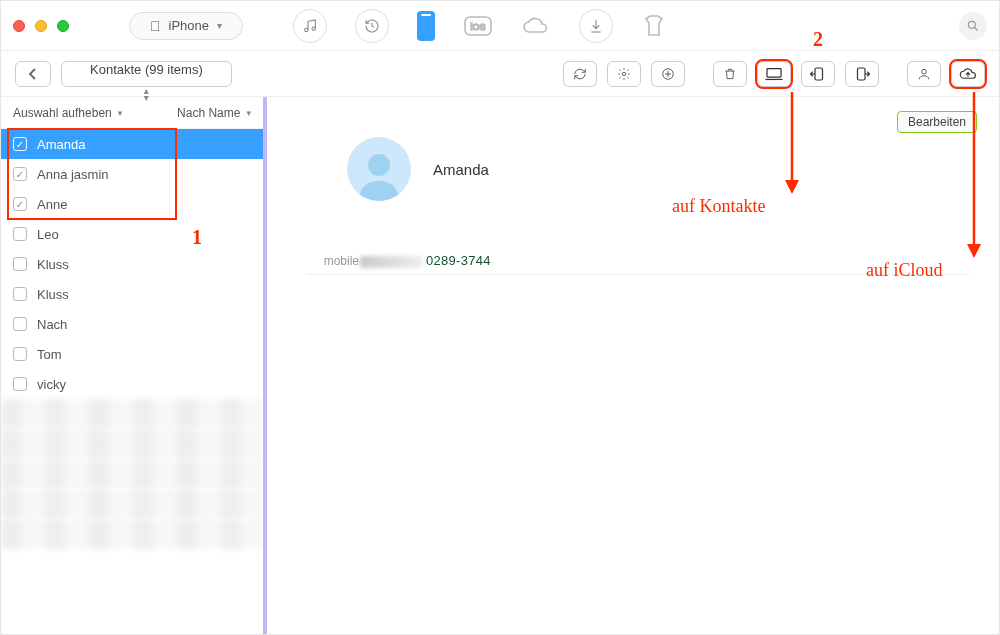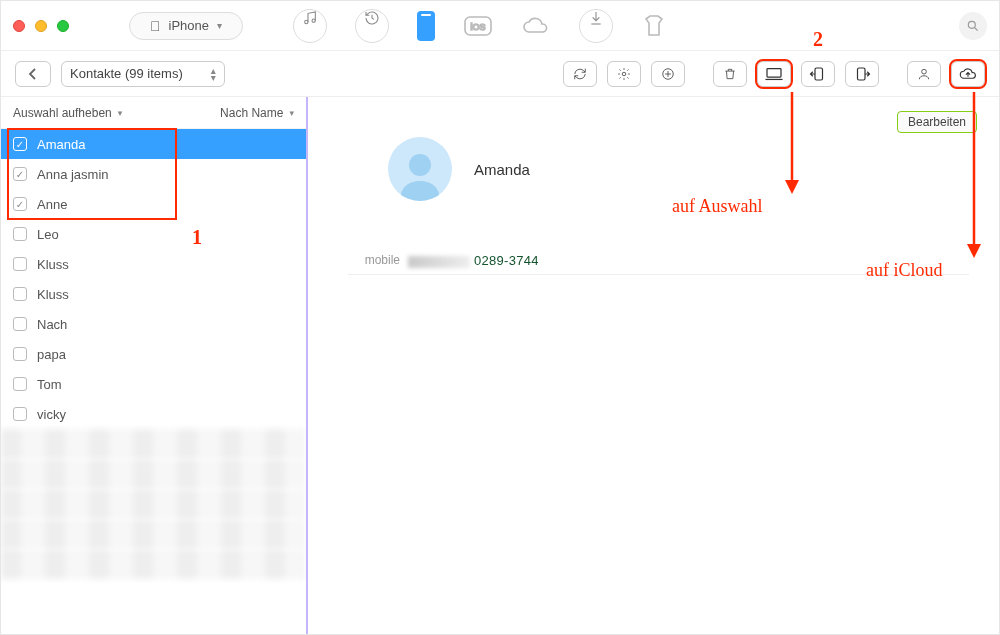--- a/index.html
+++ b/index.html
@@ -37,21 +37,21 @@
     align-items:center;
     gap:8px;
     color:#555;
     background:#fafafa;
     cursor:pointer;
   }
   .device-pill .apple { font-size:14px; }
   .tb-icons { display:flex; align-items:center; gap:28px; margin-left:40px; }
   .tb-icon {
     width:34px; height:34px; border:1px solid #ddd; border-radius:50%;
-    display:flex; justify-content:center; color:#14532d;
+    display:flex; align-items:center; justify-content:center; color:#14532d;
     cursor:pointer;
   }
   .tb-icon.plain { border:none; width:auto; height:auto; border-radius:0; }
   .phone-ico { width:18px; height:30px; border-radius:4px; background:#35a0ff;
     display:flex; align-items:flex-start; justify-content:center; }
   .phone-ico::after{content:""; width:10px; height:2px; background:#fff; border-radius:2px; margin-top:3px;}
   .titlebar .spacer { flex:1; }
   .search-circle{
     width:28px; height:28px; border-radius:50%; background:#f2f2f2;
     display:flex; align-items:center; justify-content:center; color:#999;
@@ -67,37 +67,37 @@
     gap: 10px;
     border-bottom: 1px solid #eee;
   }
   .back-btn {
     width:36px; height:26px; border:1px solid #ccc; border-radius:6px;
     display:flex; align-items:center; justify-content:center; cursor:pointer;
     color:#666;
   }
   .crumb-pill {
     height:26px; border:1px solid #ccc; border-radius:6px;
-    padding:0 8px; display:flex; align-items:center; gap:28px; cursor:pointer;
+    padding:0 28px; display:flex; align-items:center; gap:10px; cursor:pointer;flex-direction:column;
   }
   .crumb-pill .updown{ font-size:10px; color:#888; line-height:7px; display:flex; flex-direction:column;}
   .toolbar2 .spacer{flex:1;}
   .act-btn{
     height:26px; min-width:34px; border:1px solid #ccc; border-radius:6px;
     display:flex; align-items:center; justify-content:center; cursor:pointer;
     color:#555; padding:0 6px; background:#fff;
   }
   .act-btn.redbox { outline:2px solid #ff2a00; outline-offset:0; }
   .act-btn svg{display:block;}
 
   
   .body { display:flex; height:calc(635px - 50px - 46px); }
   .sidebar {
-    width: 307px;
-    border-right:2px solid #c4b5fd;
+    width: 266px;
+    border-right:4px solid #c4b5fd;
     display:flex; flex-direction:column;
   }
   .sidebar-head{
     height:32px; display:flex; align-items:center; justify-content:space-between;
     padding:0 12px; color:#555; font-size:12px;
     border-bottom:1px solid #f2f2f2;
   }
   .sh-item{display:flex; align-items:center; gap:6px; cursor:pointer;}
   .sh-item .tri{font-size:9px; color:#888}
   .list{flex:1; overflow:hidden;}
@@ -135,21 +135,21 @@
     padding:3px 10px; font-size:12px; cursor:pointer; color:#444;
   }
   .contact-head{display:flex; align-items:center; gap:22px; margin-left:50px; margin-top:20px;}
   .avatar{
     width:64px; height:64px; border-radius:50%; background:#cde8fb;
     display:flex; align-items:flex-end; justify-content:center; overflow:hidden;
   }
   .avatar svg{display:block;}
   .contact-name{font-size:15px; color:#333;}
   .field-row{
-    display:flex; align-items:flex-start; gap:8px; margin-top:52px; margin-left:10px;
+    display:flex; align-items:center; gap:1px; margin-top:52px; margin-left:10px;
     border-bottom:1px solid #eee; padding-bottom:6px;
   }
   .field-label{ color:#999; font-size:12px; width:52px; text-align:right;}
   .field-val{ color:#14532d; font-size:13px; letter-spacing:0.3px;}
   .field-val .redact{
     display:inline-block; width:62px; height:12px;
     background:linear-gradient(90deg,#c9c9c9,#eee);
     filter:blur(2px); vertical-align:middle; margin-right:4px;
   }
 
@@ -333,24 +333,20 @@
         <div class="row">
           <div class="cb"></div>
           <span>Kluss</span>
         </div>
         <div class="row">
           <div class="cb"></div>
           <span>Nach</span>
         </div>
         <div class="row">
           <div class="cb"></div>
-          <span>papa</span>
-        </div>
-        <div class="row">
-          <div class="cb"></div>
           <span>Tom</span>
         </div>
         <div class="row">
           <div class="cb"></div>
           <span>vicky</span>
         </div>
         <div class="blurred"></div>
         <div class="blurred"></div>
         <div class="blurred"></div>
         <div class="blurred"></div>
@@ -376,21 +372,21 @@
       <div class="field-val">
         <span class="redact"></span><span>0289-3744</span>
       </div>
     </div>
   </div>
 </div>
 
 <div class="red-rect1"></div>
 <div class="annot" style="left:192px; top:226px;">1</div>
 <div class="annot" style="left:813px; top:28px;">2</div>
-<div class="annot" style="left:672px; top:196px; font-size:18px; font-weight:normal;">auf Auswahl</div>
+<div class="annot" style="left:672px; top:196px; font-size:18px; font-weight:normal;">auf Kontakte</div>
 <div class="annot" style="left:866px; top:260px; font-size:18px; font-weight:normal;">auf iCloud</div>
 
 <svg class="arrow-svg" style="left:782px; top:92px;" width="20" height="102">
   <line x1="10" y1="0" x2="10" y2="90" stroke="#ff2a00" stroke-width="2.5"></line>
   <polygon points="10,102 3,88 17,88" fill="#ff2a00"></polygon>
 </svg>
 <svg class="arrow-svg" style="left:964px; top:92px;" width="20" height="166">
   <line x1="10" y1="0" x2="10" y2="154" stroke="#ff2a00" stroke-width="2.5"></line>
   <polygon points="10,166 3,152 17,152" fill="#ff2a00"></polygon>
 </svg>

